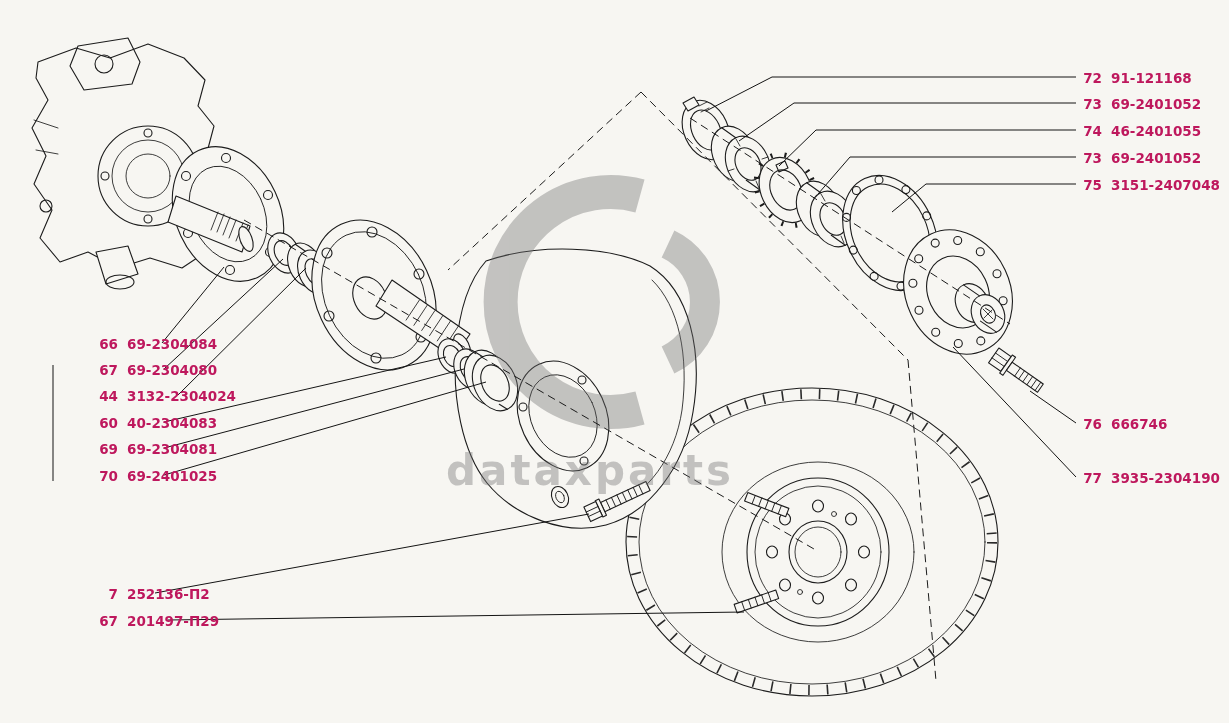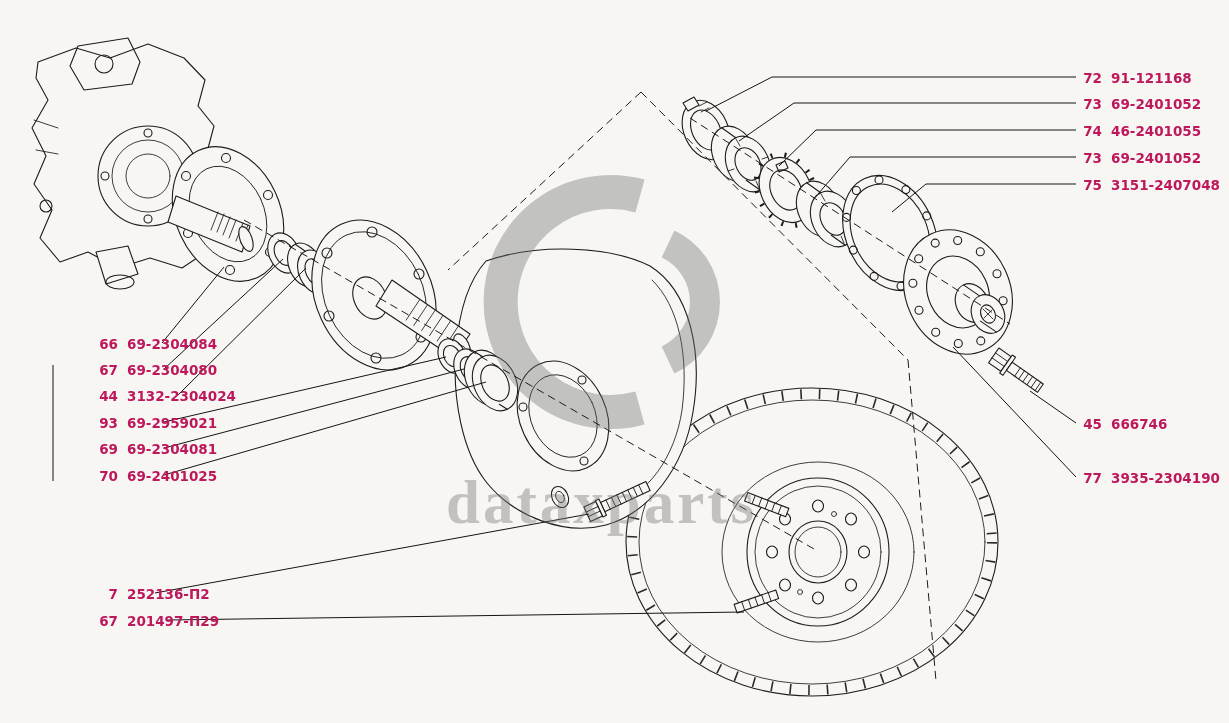--- a/index.html
+++ b/index.html
@@ -15,24 +15,23 @@
   .ldr{stroke:#141414;stroke-width:1;fill:none;}
   .lbl{
     position:absolute;display:flex;gap:9px;align-items:center;
     font-size:13.5px;font-weight:bold;color:#be185d;white-space:nowrap;line-height:16px;
   }
   .lbl.left{left:58px;margin-left:34px;}
   .lbl.left .num{display:inline-block;min-width:26px;text-align:right;}
   .lbl.right{left:1080px;}
   .lbl.right .num{display:inline-block;min-width:22px;text-align:right;}
   .wm-text{
-    position:absolute;left:446px;top:468px;
-    font-size:61px;font-weight:bold;letter-spacing:3px;
+    position:absolute;left:446px;top:446px;
+    font-size:42px;font-weight:bold;letter-spacing:3px;
     color:rgba(115,115,115,0.40);
-    font-family:Liberation Serif, serif;
   }
 </style>
 </head>
 <body>
 
 <div class="page">
 
 <svg class="draw" width="1229" height="723" viewBox="0 0 1229 723">
 
   <g>
@@ -278,22 +277,22 @@
 </div>
 <div class="lbl left" style="top:362px">
   <span class="num">67</span>
   <span class="code">69-2304080</span>
 </div>
 <div class="lbl left" style="top:388px">
   <span class="num">44</span>
   <span class="code">3132-2304024</span>
 </div>
 <div class="lbl left" style="top:415px">
-  <span class="num">93</span>
-  <span class="code">69-2959021</span>
+  <span class="num">60</span>
+  <span class="code">40-2304083</span>
 </div>
 <div class="lbl left" style="top:441px">
   <span class="num">69</span>
   <span class="code">69-2304081</span>
 </div>
 <div class="lbl left" style="top:468px">
   <span class="num">70</span>
   <span class="code">69-2401025</span>
 </div>
 <div class="lbl left" style="top:586px">
@@ -319,21 +318,21 @@
 </div>
 <div class="lbl right" style="top:150px">
   <span class="num">73</span>
   <span class="code">69-2401052</span>
 </div>
 <div class="lbl right" style="top:177px">
   <span class="num">75</span>
   <span class="code">3151-2407048</span>
 </div>
 <div class="lbl right" style="top:416px">
-  <span class="num">45</span>
+  <span class="num">76</span>
   <span class="code">666746</span>
 </div>
 <div class="lbl right" style="top:470px">
   <span class="num">77</span>
   <span class="code">3935-2304190</span>
 </div>
 
 </div>
 
 </body></html>

